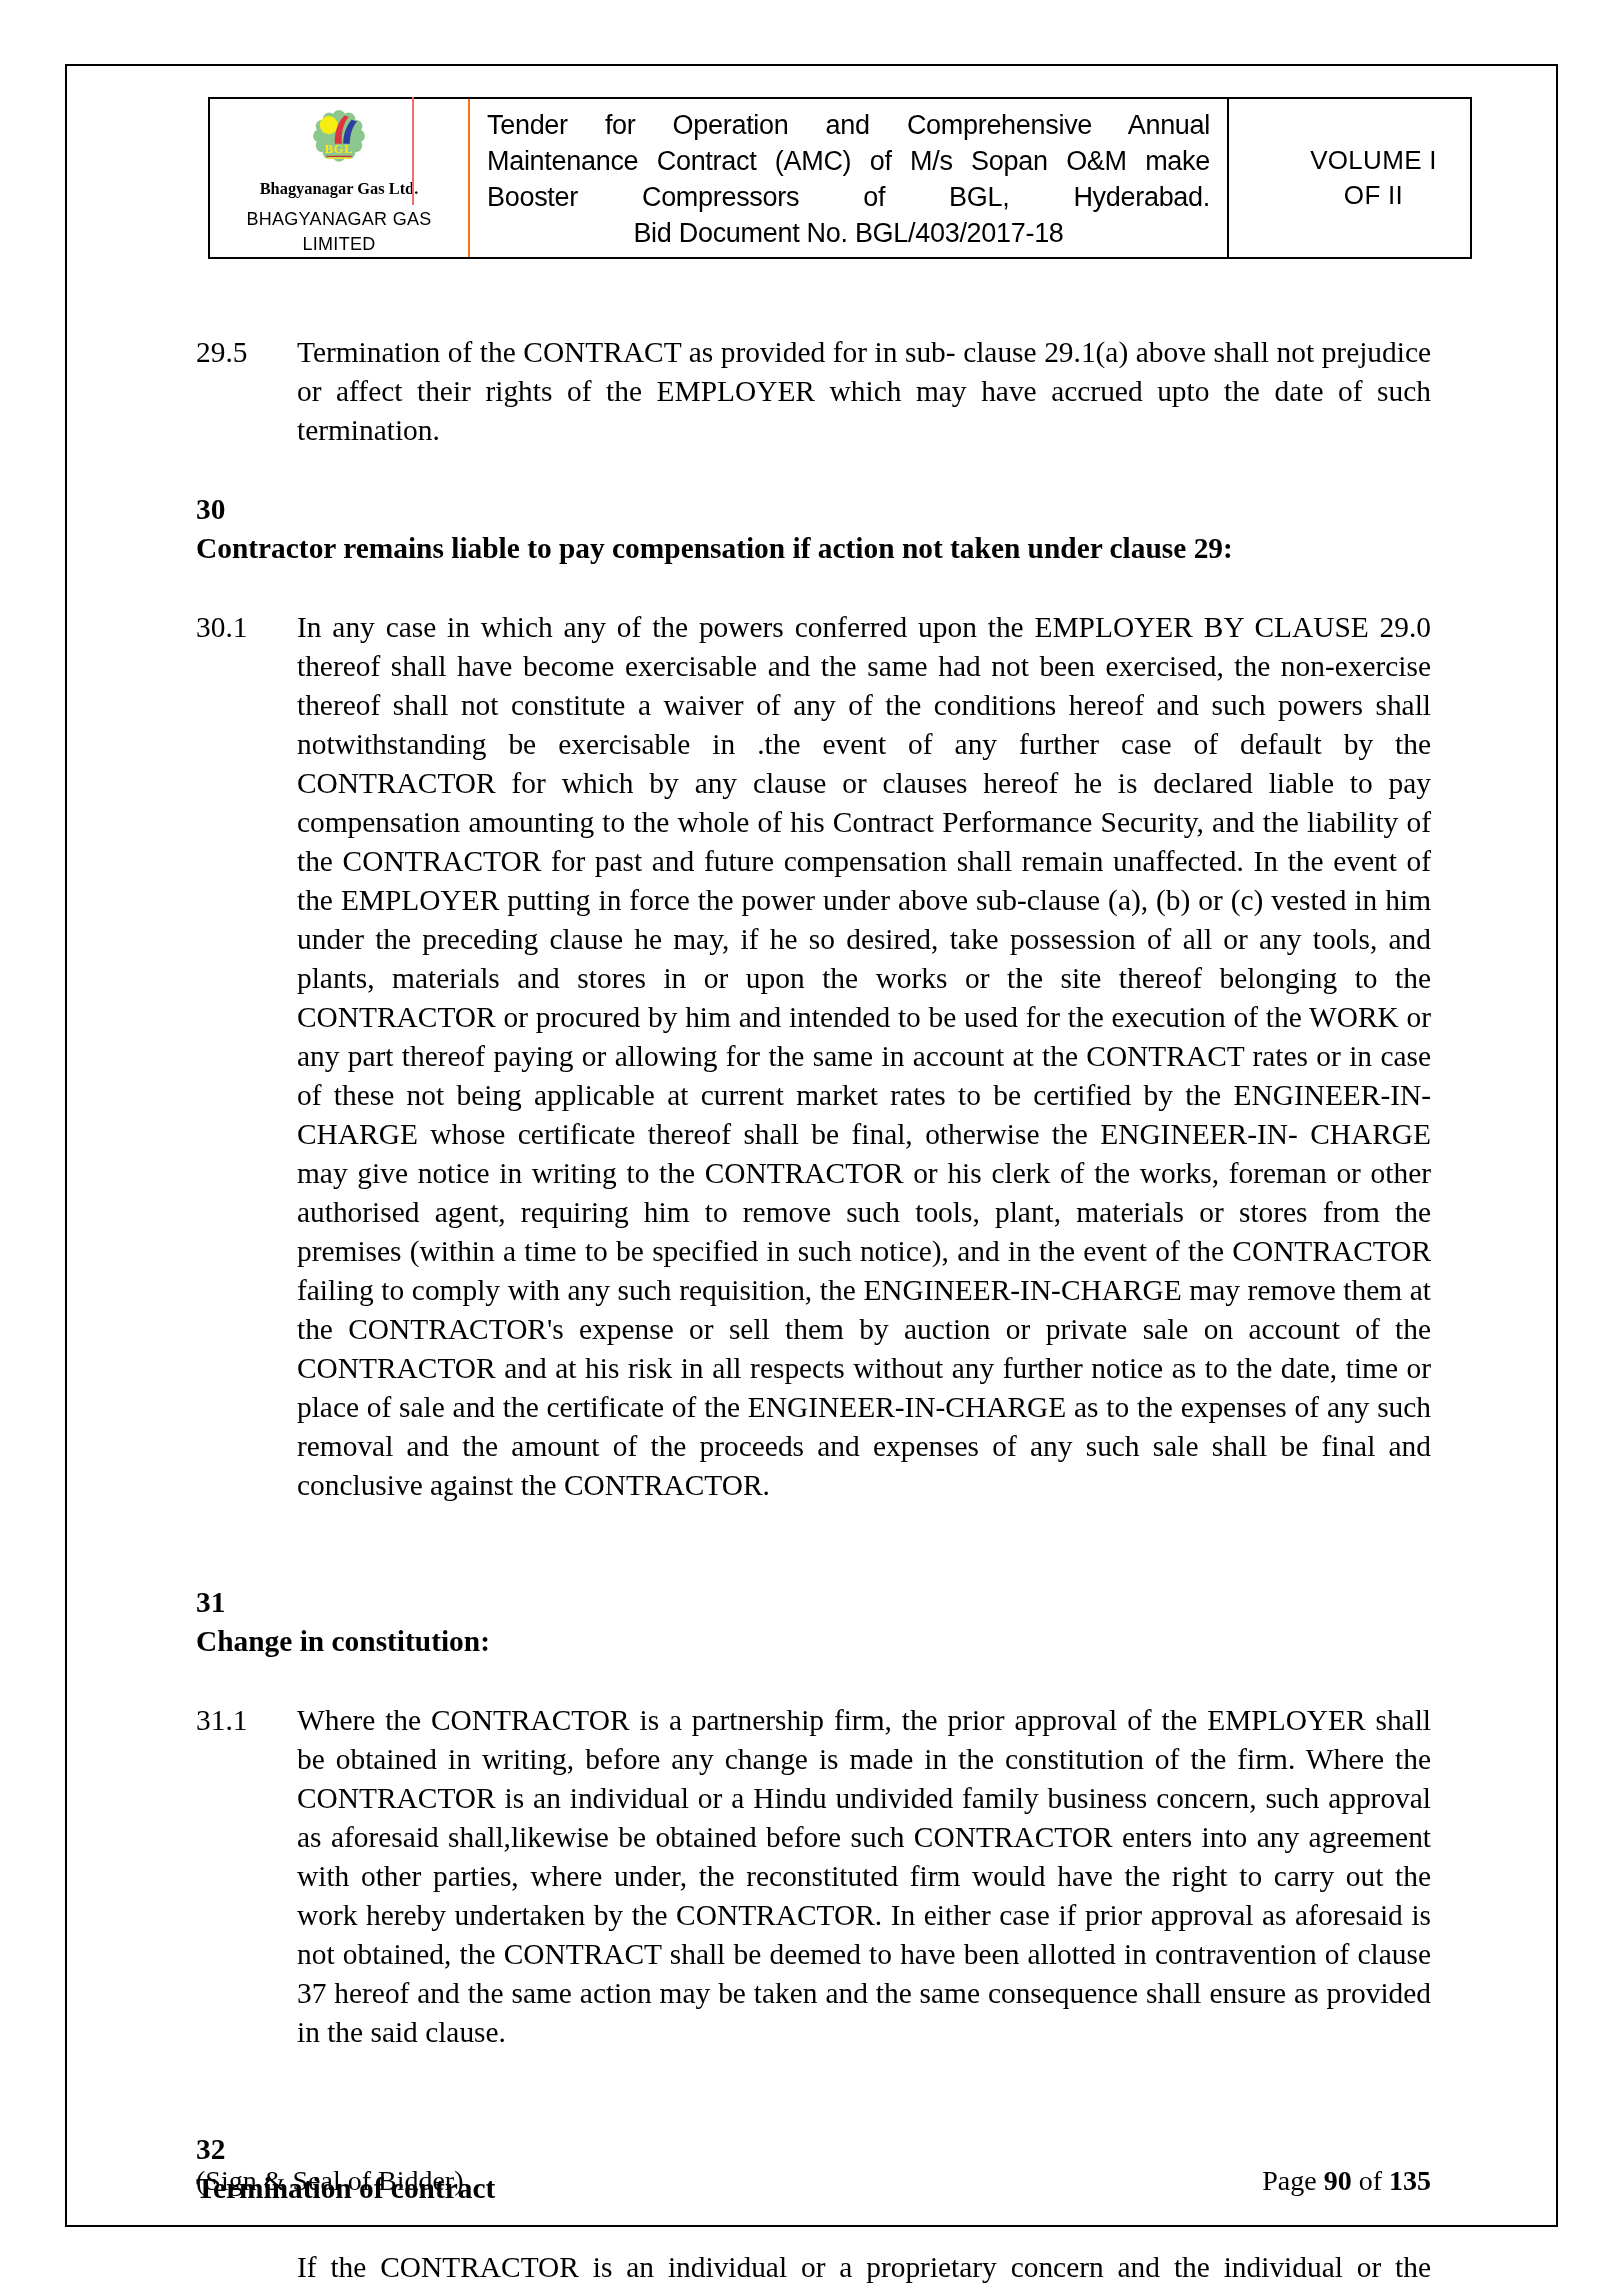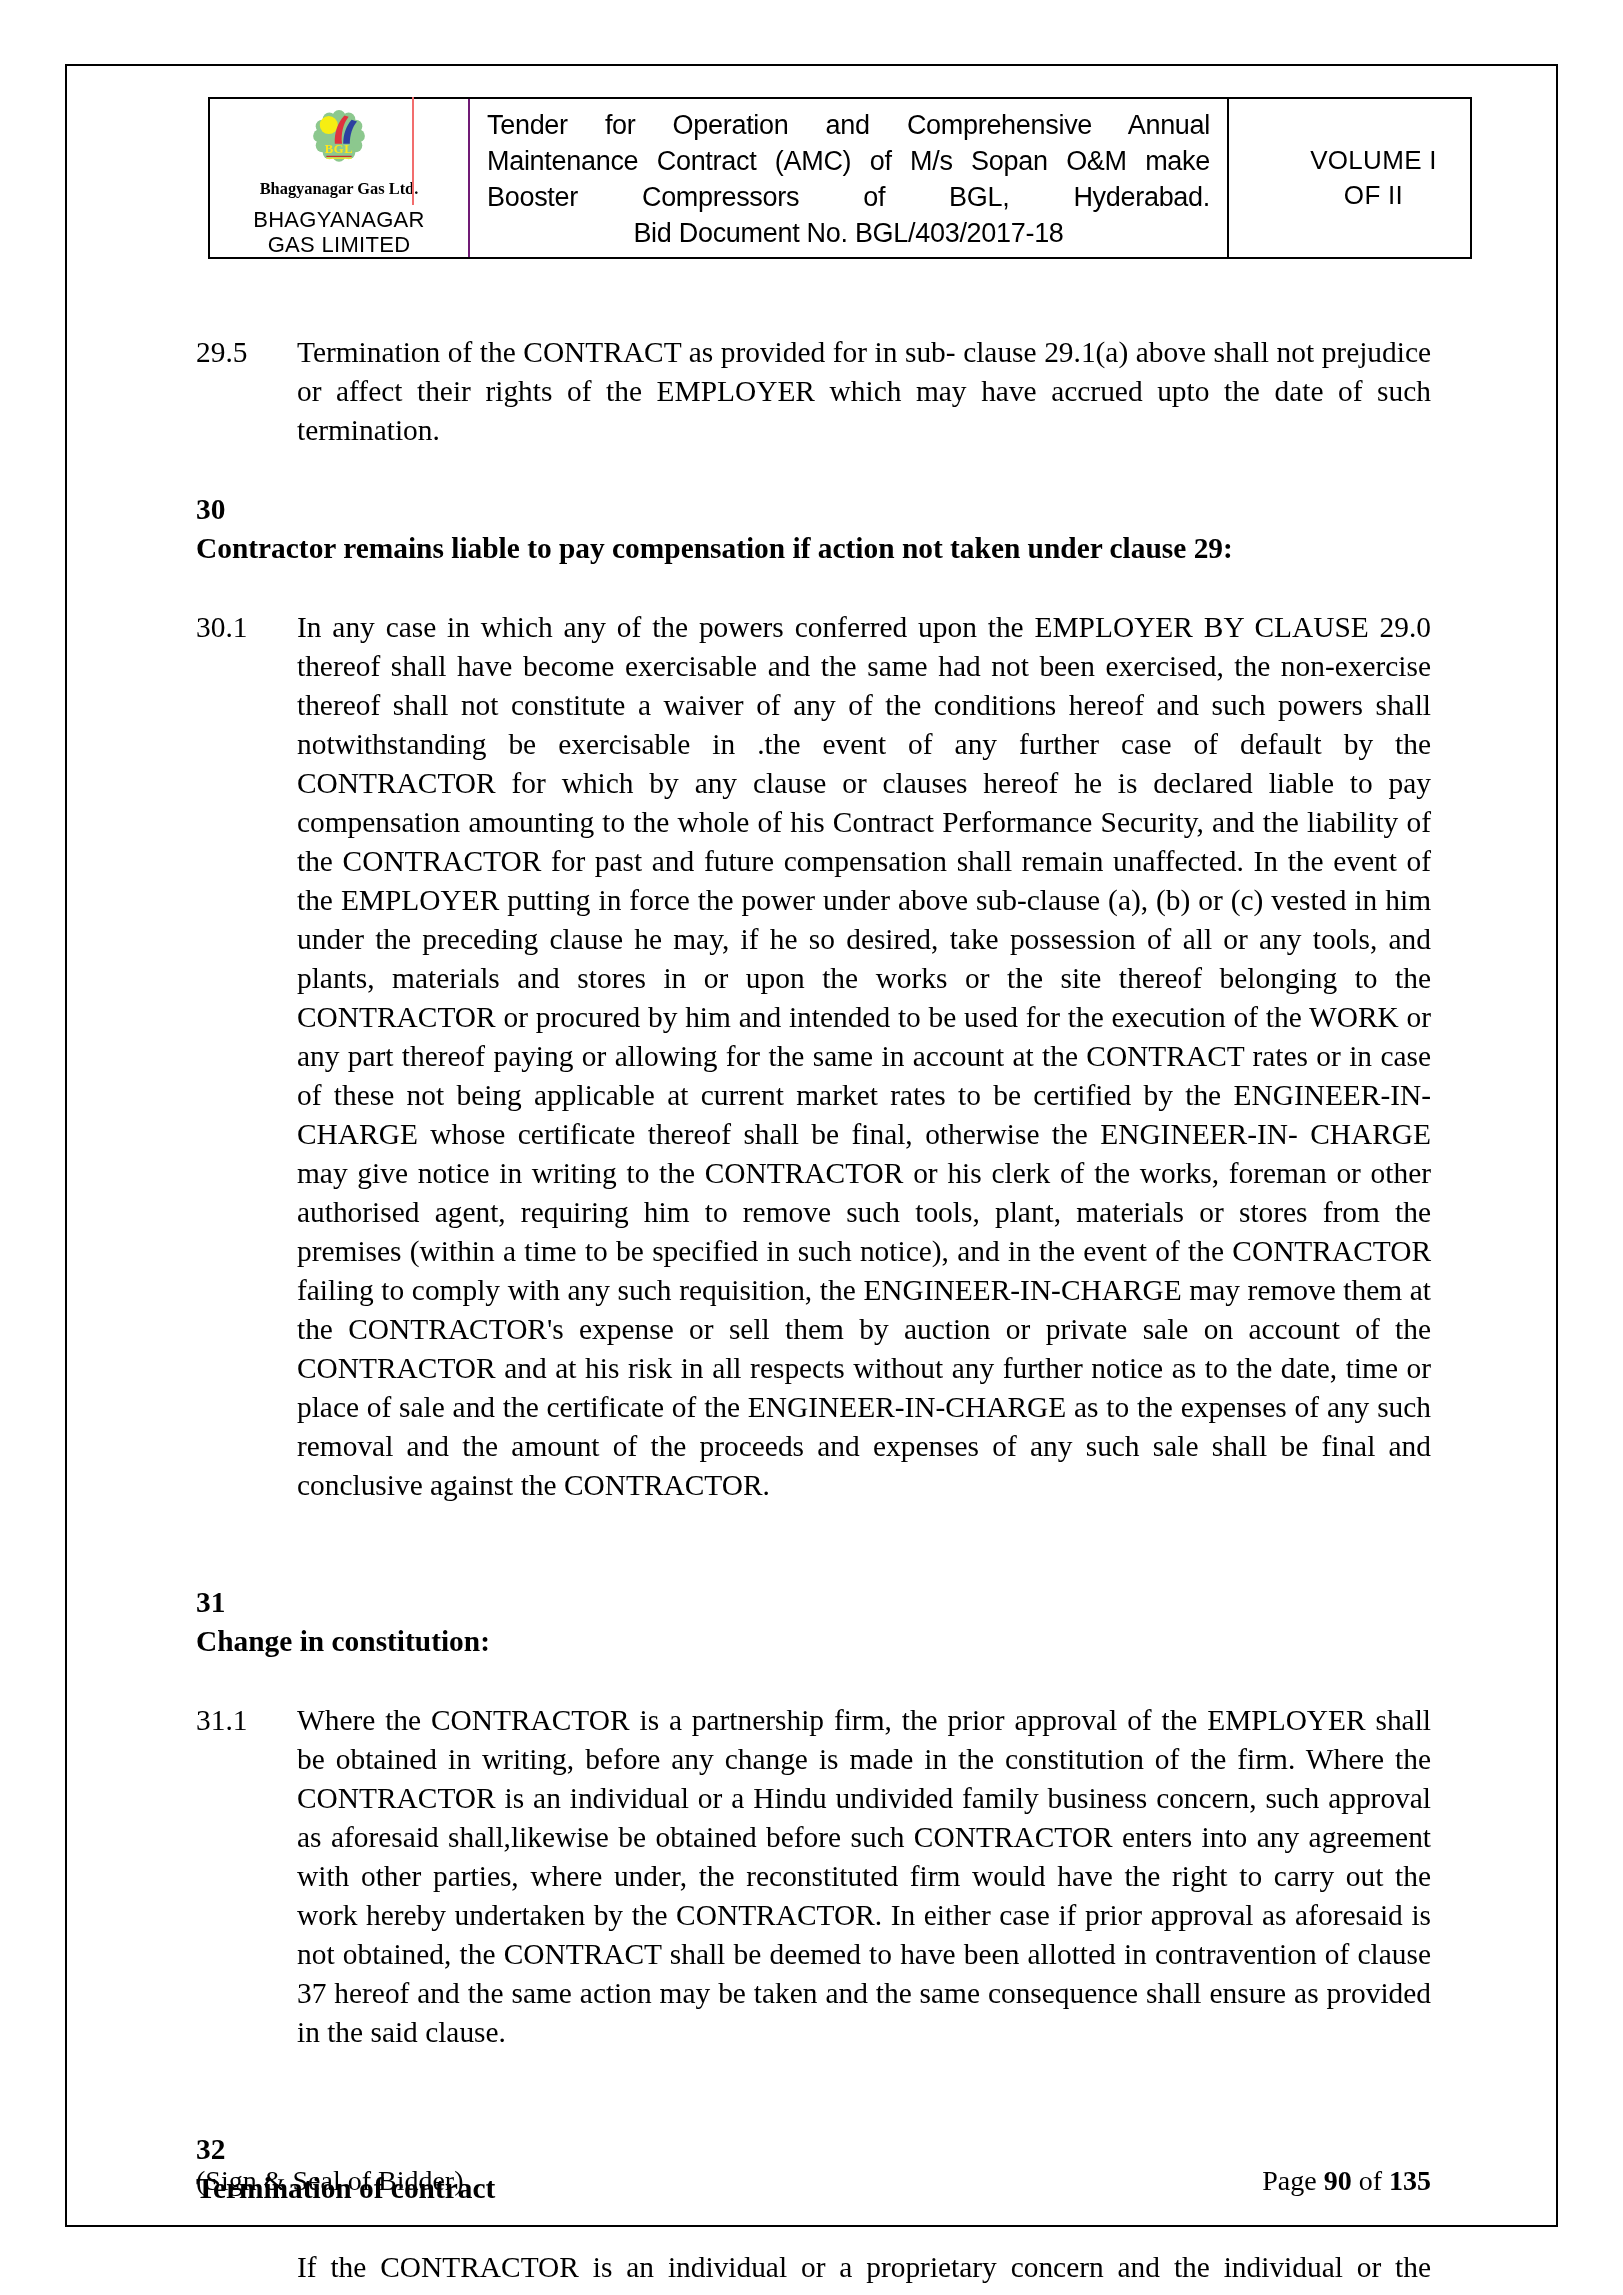--- a/index.html
+++ b/index.html
@@ -5,29 +5,29 @@
   * { margin:0; padding:0; box-sizing:border-box; }
   html,body { width:1623px; height:2295px; background:#ffffff; }
   body { position:relative; font-family:"Liberation Serif", serif; color:#000; }
 
   .page-border { position:absolute; left:65px; top:64px; width:1493px; height:2163px;
                  border:2.6px solid #000; }
 
   
   .header-table { position:absolute; left:208px; top:97px; width:1264px; height:162px;
                   border:2px solid #000; display:flex; background:#fff; }
-  .cell-logo { width:260px; flex:none; border-right:2px solid #701a75; position:relative;
+  .cell-logo { width:260px; flex:none; border-right:2px solid #f97316; position:relative;
                display:flex; flex-direction:column; align-items:center; padding-top:7.9px; }
   .cell-title { flex:1; border-right:2px solid #000; padding:7.9px 17px 0 17px; }
   .cell-volume { width:193px; flex:none; display:flex; align-items:center; justify-content:center;margin-left:48px; }
 
   .emblem { width:84px; height:65px; }
   .logo-subtitle { font-family:"Liberation Serif", serif; font-weight:bold; font-size:16.4px;
                    color:#000000; margin-top:12px; }
-  .company-name { font-family:"Liberation Sans", sans-serif; font-size:22px; line-height:25px;
+  .company-name { font-family:"Liberation Sans", sans-serif; font-size:18px; line-height:25px;
                   text-align:center; max-width:222px; margin-top:7.9px; letter-spacing:0.3px; }
   .red-divider { position:absolute; top:-2px; right:54px; width:2px; height:108px;
                  background:#f26d6d; }
 
   .tender-title { font-family:"Liberation Sans", sans-serif; font-size:27px; line-height:36px;
                   text-align:justify; text-align-last:justify; letter-spacing:-0.3px; }
   .bid-line { font-family:"Liberation Sans", sans-serif; font-size:27px; line-height:36px;
               text-align:center; letter-spacing:-0.3px; }
   .volume-text { font-family:"Liberation Sans", sans-serif; font-size:26px; line-height:35px;
                  text-align:center; letter-spacing:0.3px; }

